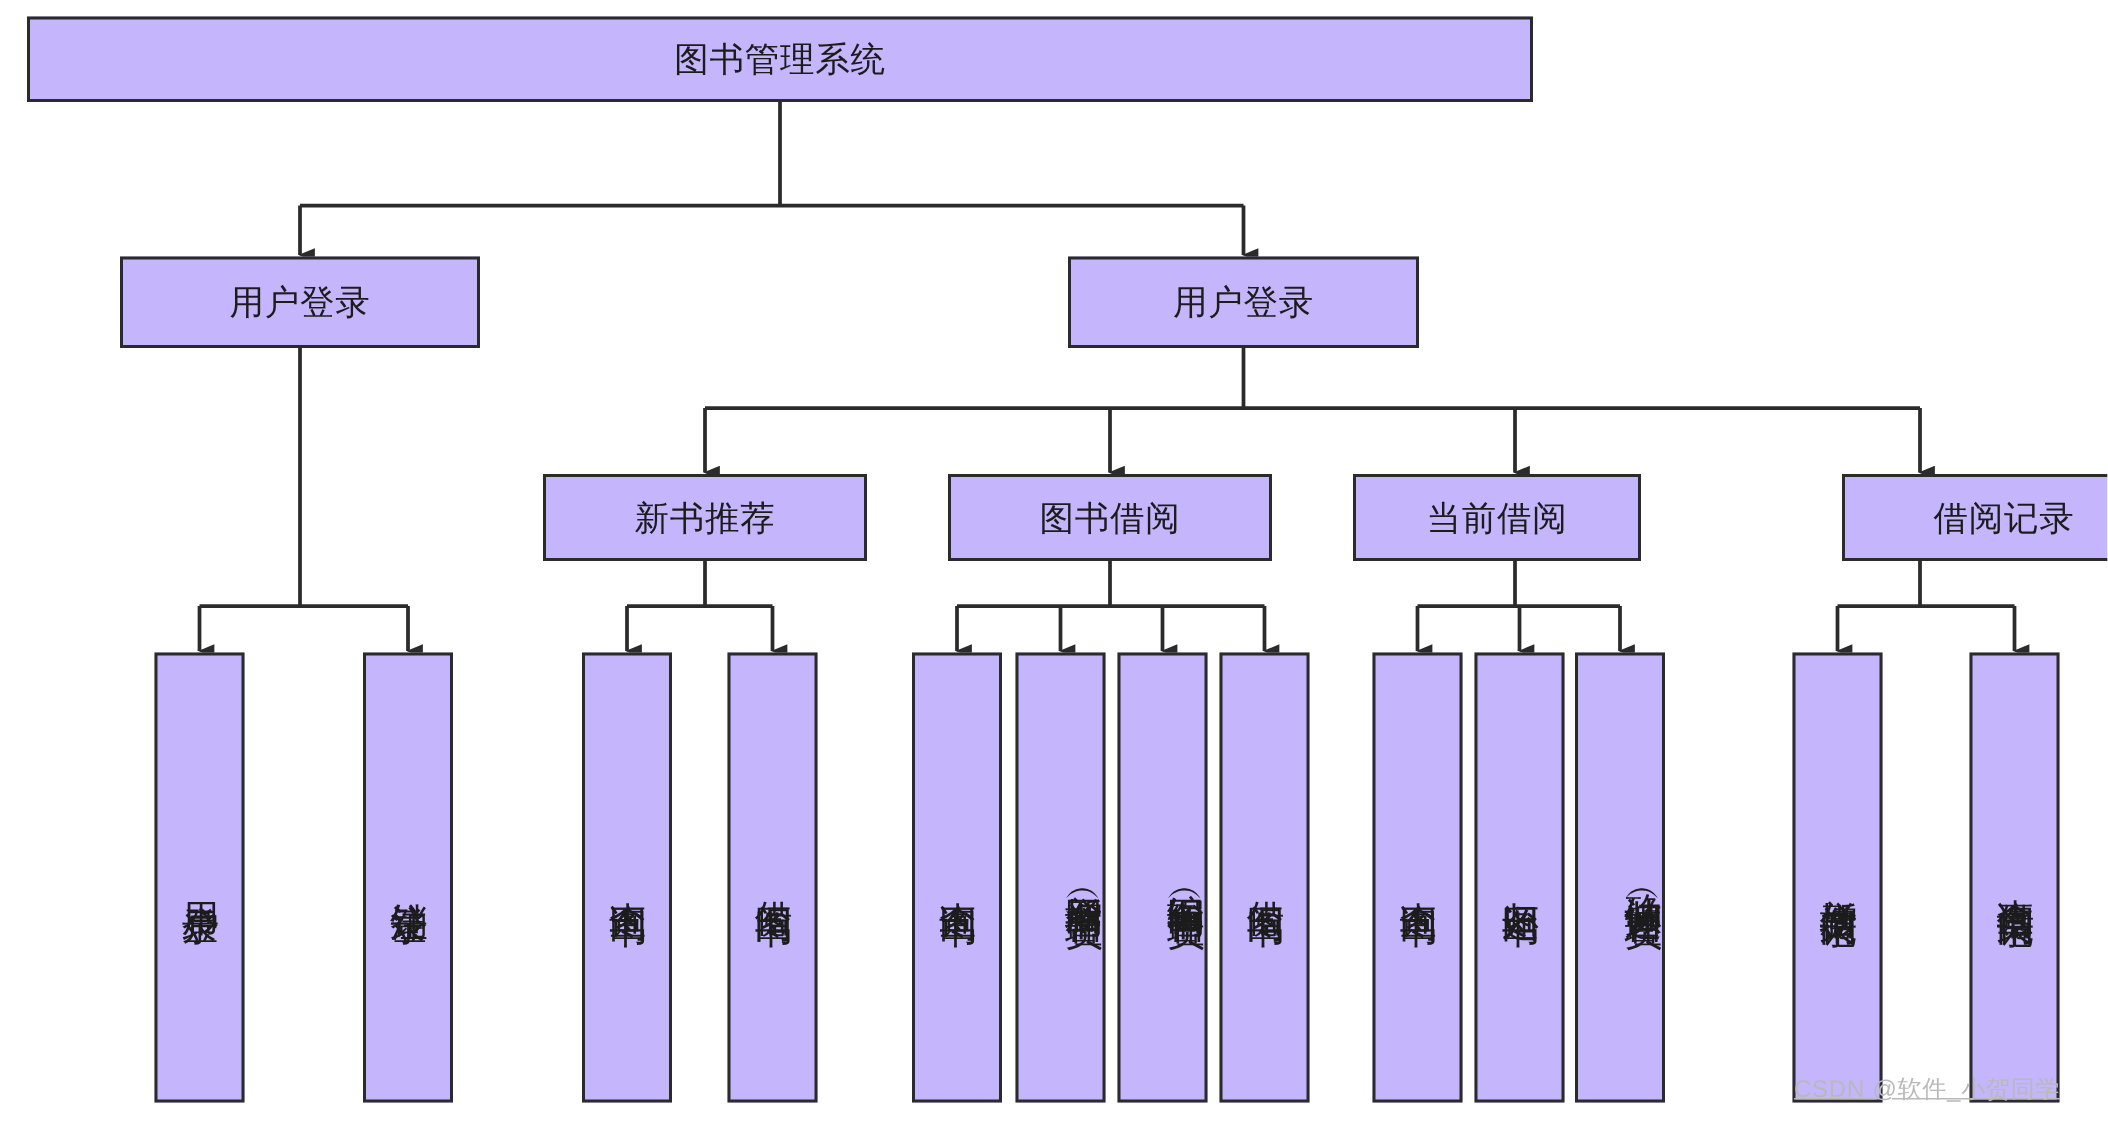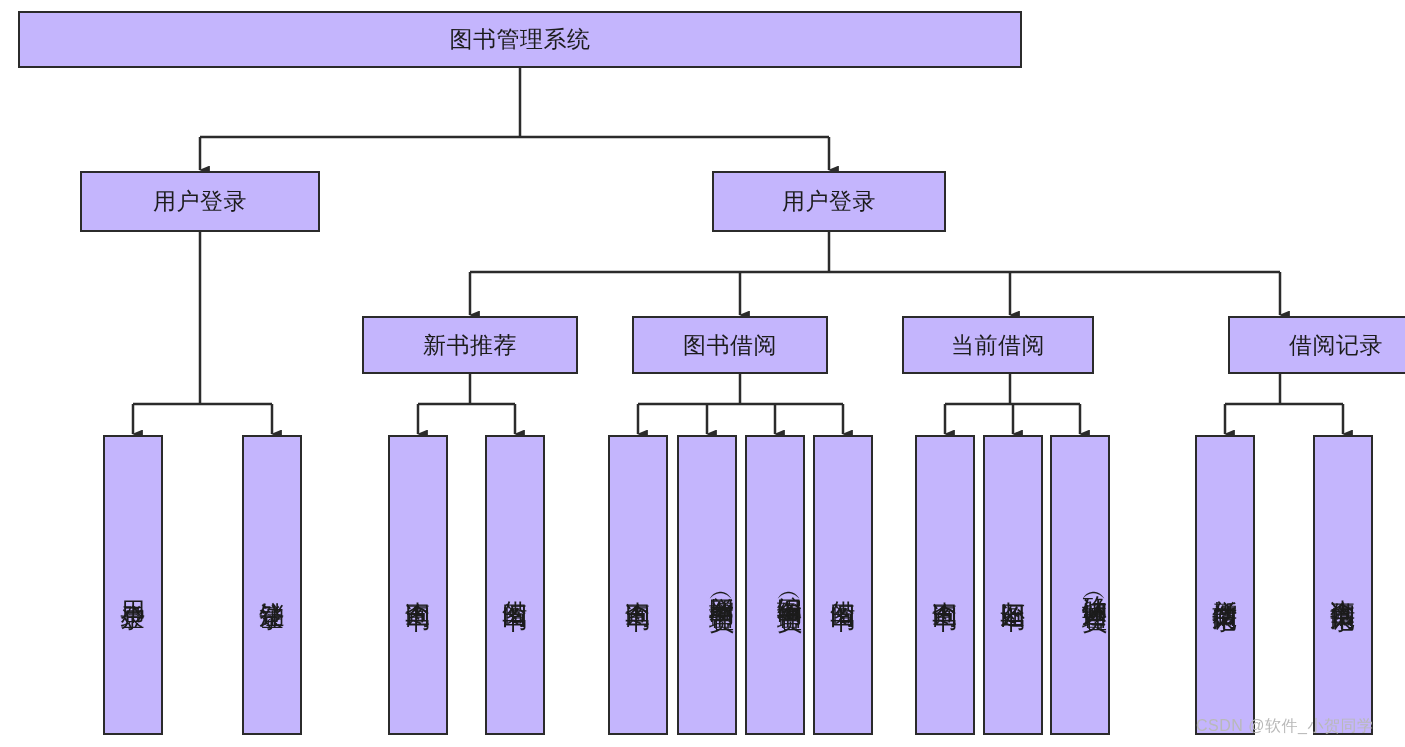--- a/index.html
+++ b/index.html
@@ -112,21 +112,21 @@
       </div>
       <div class="node horizontal" style="left: 80px; top: 171px; width: 240px; height: 61px;">
         <span>用户登录</span>
       </div>
       <div class="node horizontal" style="left: 712px; top: 171px; width: 234px; height: 61px;">
         <span>用户登录</span>
       </div>
       <div class="node horizontal" style="left: 362px; top: 316px; width: 216px; height: 58px;">
         <span>新书推荐</span>
       </div>
-      <div class="node horizontal" style="left: 632px; top: 316px; width: 196px; height: 58px;">
+      <div class="node horizontal" style="left: 632px; top: 316px; width: 216px; height: 58px;">
         <span>图书借阅</span>
       </div>
       <div class="node horizontal" style="left: 902px; top: 316px; width: 192px; height: 58px;">
         <span>当前借阅</span>
       </div>
       <div class="node horizontal" style="left: 1228px; top: 316px; width: 216px; height: 58px;">
         <span>借阅记录</span>
       </div>
       <div class="node vertical" style="left: 103px; top: 435px; width: 60px; height: 300px;">
         <span>用户登录</span>
@@ -162,15 +162,15 @@
         <span>确认归还（管理员）</span>
       </div>
       <div class="node vertical" style="left: 1195px; top: 435px; width: 60px; height: 300px;">
         <span>新增借阅记录</span>
       </div>
       <div class="node vertical" style="left: 1313px; top: 435px; width: 60px; height: 300px;">
         <span>查询借阅记录</span>
       </div>
     </div>
 
-  <div class="watermark" style="left:1196px; top:716px;">CSDN @软件_小贺同学</div>
+  <div class="watermark" style="left:1196px; top:716px;text-decoration:underline;">CSDN @软件_小贺同学</div>
 
 </div>
 
 </body></html>

